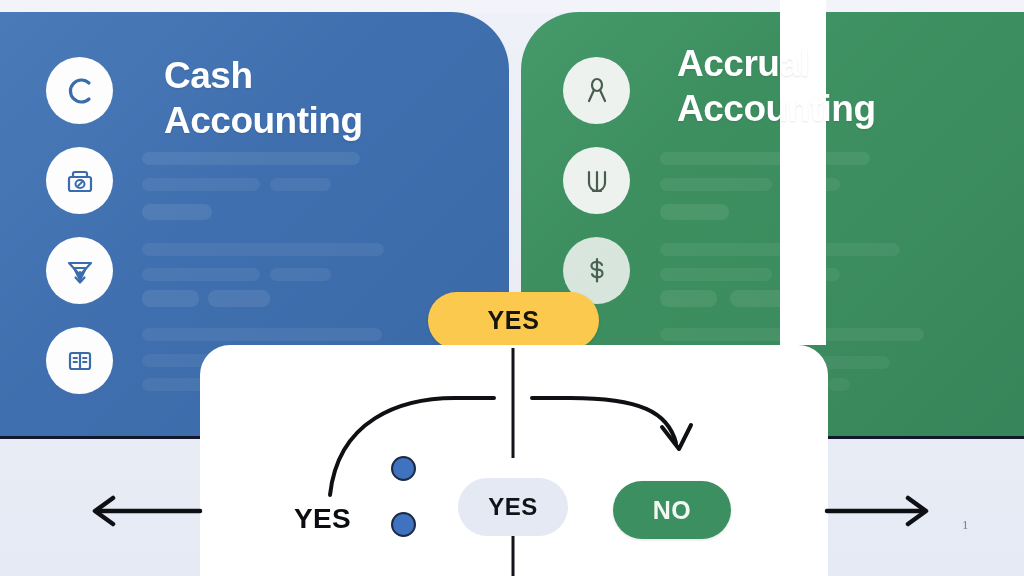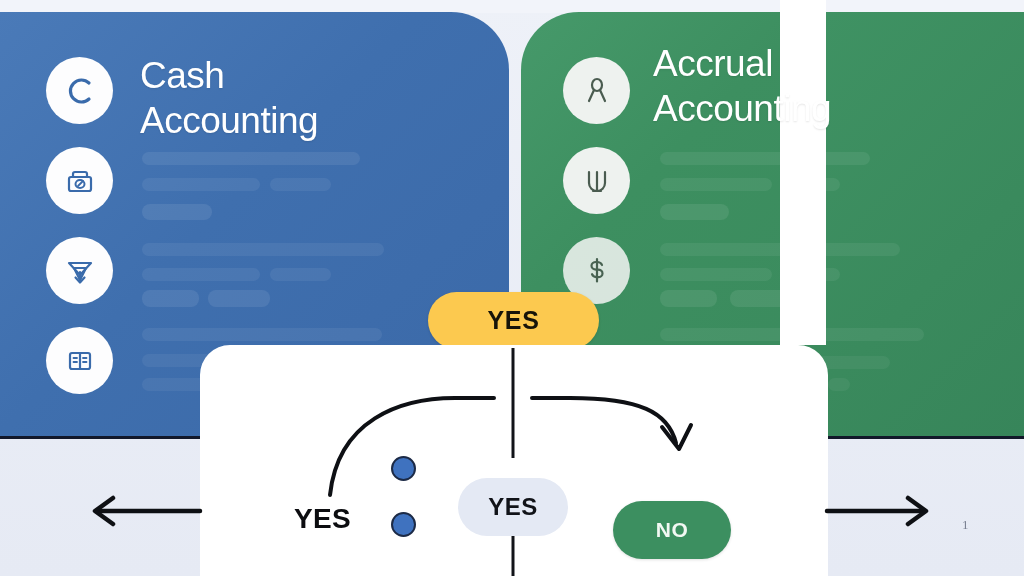--- a/index.html
+++ b/index.html
@@ -42,24 +42,25 @@
     border-bottom:3px solid #12182a;
     box-sizing:border-box;
   }
   .white-gap{
     position:absolute;left:780px;top:0px;width:46px;height:345px;
     background:#ffffff;
   }
 
   
   .panel-title{
-    position:absolute;color:#ffffff;font-weight:400;
+    position:absolute;color:#ffffff;font-weight:700;
     font-size:37px;line-height:1.22;letter-spacing:-0.5px;
     white-space:pre-line;
     text-shadow:0 1px 2px rgba(0,0,0,.10);
+    margin-left:24px;
   }
   .title-blue{left:140px;top:41px;}
   .title-green{left:653px;top:41px;}
 
   
   .ic{
     position:absolute;border-radius:50%;
     display:flex;align-items:center;justify-content:center;
   }
   .ic-blue{background:#fdfdfe;}
@@ -87,23 +88,23 @@
     background:#fcc94f;border-radius:29px;
     color:#171409;font-size:25px;letter-spacing:.6px;
     box-shadow:0 1px 3px rgba(0,0,0,.12);
   }
   .pill-light{
     left:458px;top:478px;width:110px;height:58px;
     background:#e4e9f4;border-radius:29px;
     color:#111318;font-size:24px;letter-spacing:.5px;
   }
   .pill-green{
-    left:613px;top:501px;width:118px;height:58px;
+    left:613px;top:481px;width:118px;height:58px;
     background:#3c8f60;border-radius:29px;
-    color:#f2f8f3;font-size:21px;letter-spacing:.5px;
+    color:#f2f8f3;font-size:25px;letter-spacing:.5px;
     box-shadow:0 1px 3px rgba(0,0,0,.12);
   }
 
   
   .yes-plain{
     position:absolute;left:294px;top:503px;
     font-size:28px;font-weight:700;color:#0c0d10;letter-spacing:.3px;
   }
 
   

